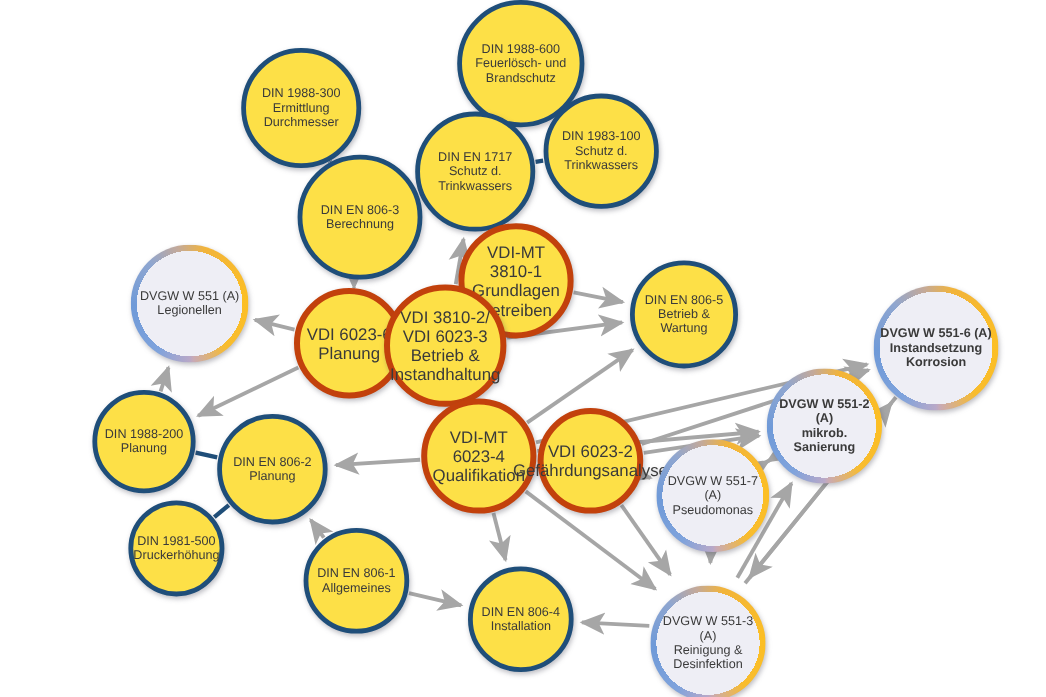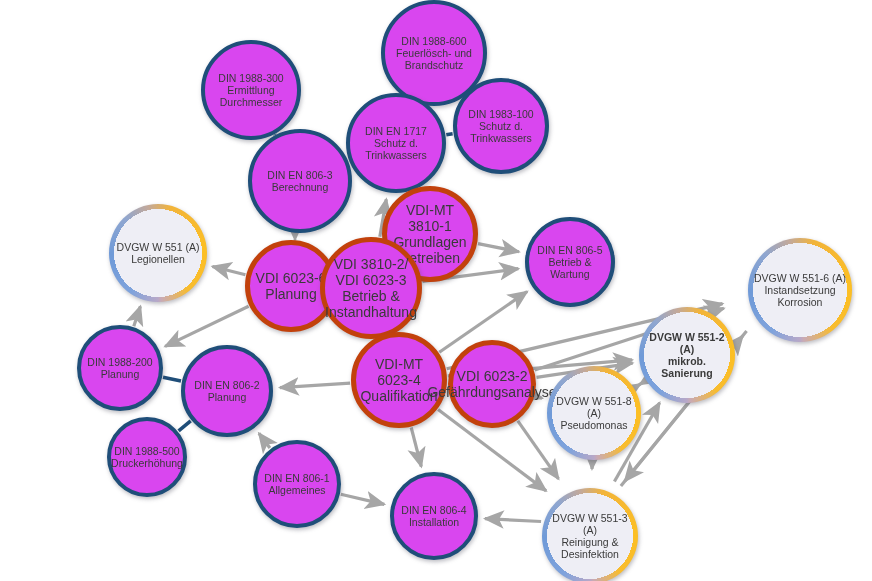--- a/index.html
+++ b/index.html
@@ -25,21 +25,21 @@
     height: 581px;
   }
   .node {
     position: absolute;
     border-radius: 50%;
     box-sizing: border-box;
     display: flex;
     align-items: center;
     justify-content: center;
     text-align: center;
-    background: #d946ef;
+    background: #fde047;
     color: #3a3a3a;
     line-height: 1.16;
     filter: drop-shadow(1.5px 2px 2px rgba(80, 80, 95, 0.38));
   }
   .node .label {
     display: block;
     padding: 0 5px;
     white-space: pre-line;
   }
   
@@ -165,21 +165,21 @@
       <div class="node cyan" style="left: 245px; top: 240px; width: 92px; height: 92px;">
         <span class="label">VDI 6023-6
 Planung</span>
       </div>
       <div class="node cyan" style="left: 320px; top: 237px; width: 102px; height: 102px;">
         <span class="label">VDI 3810-2/
 VDI 6023-3
 Betrieb &amp;
 Instandhaltung</span>
       </div>
-      <div class="node dvgw" style="left: 748px; top: 238px; width: 104px; height: 104px;">
+      <div class="node dvgw" style="left: 728px; top: 238px; width: 104px; height: 104px; font-weight: bold;">
         <span class="label">DVGW W 551-6 (A)
 Instandsetzung
 Korrosion</span>
       </div>
       <div class="node navy" style="left: 77px; top: 325px; width: 86px; height: 86px;">
         <span class="label">DIN 1988-200
 Planung</span>
       </div>
       <div class="node dvgw" style="left: 639px; top: 307px; width: 96px; height: 96px; font-weight: bold;">
         <span class="label">DVGW W 551-2 (A)
@@ -191,25 +191,25 @@
       </div>
       <div class="node cyan" style="left: 448px; top: 340px; width: 88px; height: 88px;">
         <span class="label">VDI 6023-2
 Gefährdungsanalyse</span>
       </div>
       <div class="node navy" style="left: 181px; top: 345px; width: 92px; height: 92px;">
         <span class="label">DIN EN 806-2
 Planung</span>
       </div>
       <div class="node dvgw" style="left: 547px; top: 366px; width: 94px; height: 94px;">
-        <span class="label">DVGW W 551-8 (A)
+        <span class="label">DVGW W 551-7 (A)
 Pseudomonas</span>
       </div>
       <div class="node navy" style="left: 107px; top: 417px; width: 80px; height: 80px;">
-        <span class="label">DIN 1988-500
+        <span class="label">DIN 1981-500
 Druckerhöhung</span>
       </div>
       <div class="node navy" style="left: 253px; top: 440px; width: 88px; height: 88px; align-items: center;">
         <span class="label">DIN EN 806-1
 Allgemeines</span>
       </div>
       <div class="node navy" style="left: 390px; top: 472px; width: 88px; height: 88px;">
         <span class="label">DIN EN 806-4
 Installation</span>
       </div>

